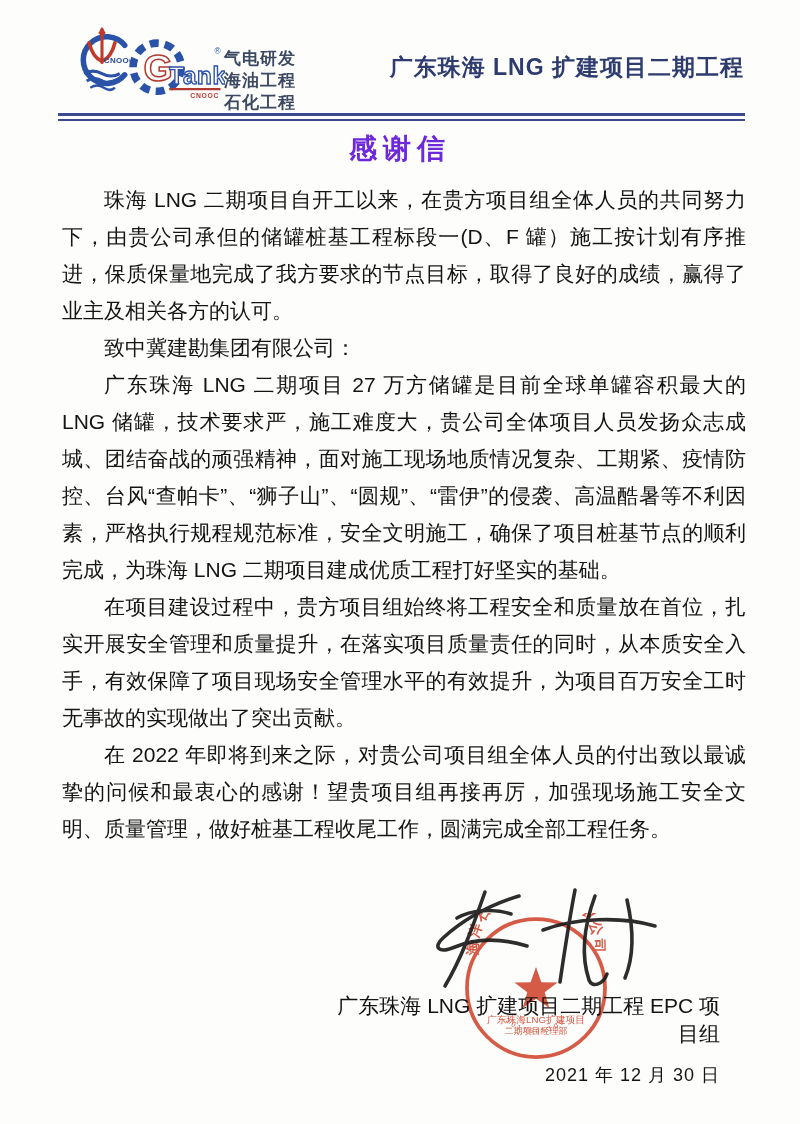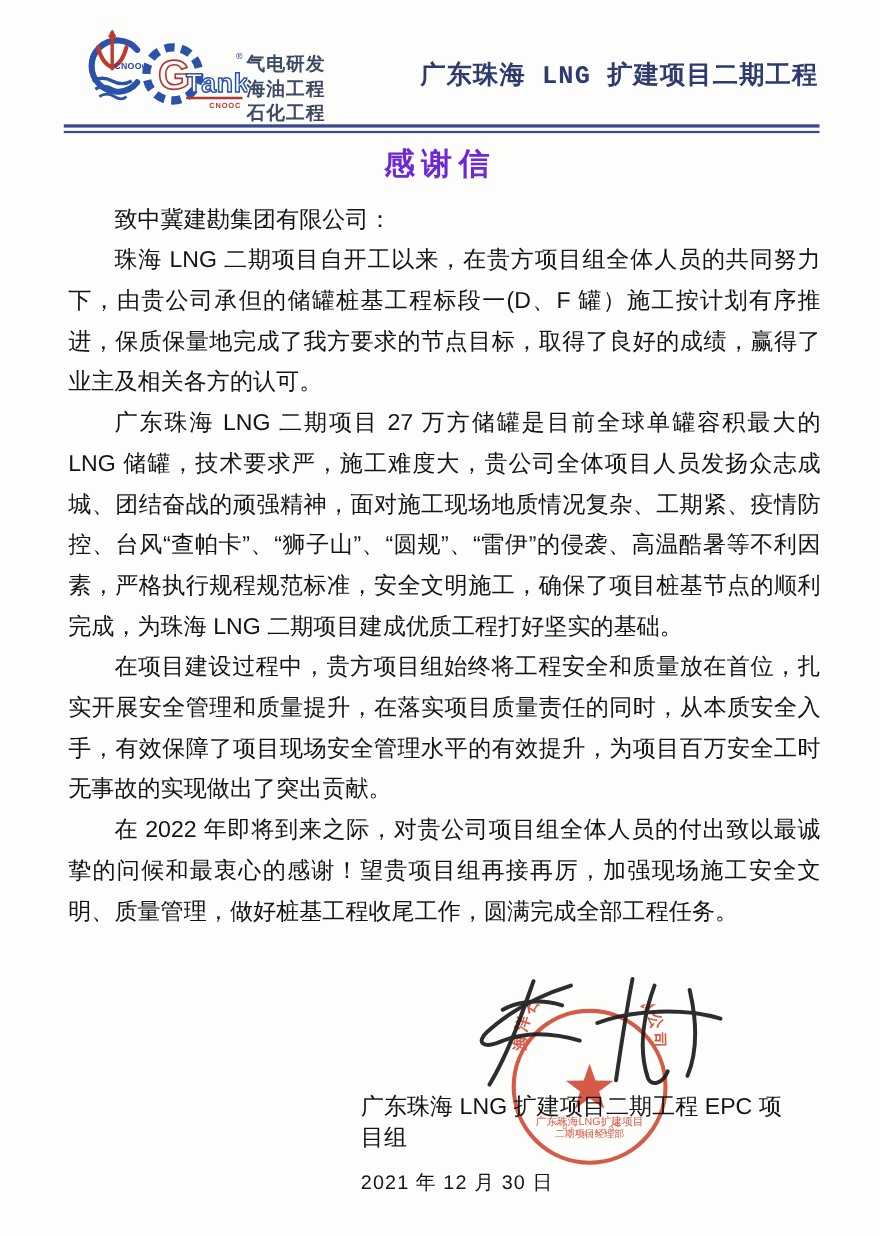--- a/index.html
+++ b/index.html
@@ -10,32 +10,32 @@
     font-family:"Liberation Sans", sans-serif;
     color:#161616;
   }
   
   .header { position:absolute; top:0; left:0; width:100%; height:112px; }
   .logo-cnooc { position:absolute; left:74px; top:22px; width:56px; height:86px; }
   .logo-gtank { position:absolute; left:127px; top:34px; width:98px; height:74px; }
   .services { position:absolute; left:224px; top:36px; font-size:17px; line-height:22px;
               font-weight:bold; color:#3d4963; letter-spacing:1px;margin-top:12px; }
   .header-title { position:absolute; right:56px; top:52px; font-size:23px; font-weight:bold;
-                  color:#2e3b6e; letter-spacing:1px;font-family:Liberation Mono, monospace; }
+                  color:#2e3b6e; letter-spacing:1px; }
   .rule { position:absolute; top:113px; left:58px; width:687px; height:8px;
           border-top:3px solid #3b4a90; border-bottom:2px solid #3b4a90; }
   
   .letter-title { position:absolute; top:130px; left:0; width:100%; text-align:center;
                   font-size:28px; font-weight:bold; letter-spacing:6px; color:#6d28d9; }
   .letter-body { position:absolute; top:181px; left:62px; width:684px;
                  font-size:21px; line-height:37px; text-align:justify; color:#141414; }
   .letter-body p { text-indent:2em; margin:0; }
   
   .stamp { position:absolute; left:461px; top:913px; width:150px; height:150px; opacity:.88; z-index:1; }
-  .signoff { position:absolute; left:328px; top:992px; width:392px; text-align:left;
+  .signoff { position:absolute; left:328px; top:992px; width:392px; text-align:right;
              font-size:21px; color:#141414; z-index:2; }
   .signoff .org { display:block; }
   .signoff .date { display:block; margin-top:15px; font-size:18px; letter-spacing:1px; }
   .signature { position:absolute; left:423px; top:884px; width:250px; height:118px; z-index:3; }
 </style>
 </head>
 <body>
 
 <div class="page">
 
@@ -72,22 +72,22 @@
     </div>
 
     <div class="header-title">广东珠海 LNG 扩建项目二期工程</div>
   </div>
 
   <div class="rule"></div>
 
   <div class="letter-title">感谢信</div>
 
   <div class="letter-body">
+    <p>珠海 LNG 二期项目自开工以来，在贵方项目组全体人员的共同努力下，由贵公司承但的储罐桩基工程标段一(D、F 罐）施工按计划有序推进，保质保量地完成了我方要求的节点目标，取得了良好的成绩，赢得了业主及相关各方的认可。</p>
     <p>致中冀建勘集团有限公司：</p>
-    <p>珠海 LNG 二期项目自开工以来，在贵方项目组全体人员的共同努力下，由贵公司承但的储罐桩基工程标段一(D、F 罐）施工按计划有序推进，保质保量地完成了我方要求的节点目标，取得了良好的成绩，赢得了业主及相关各方的认可。</p>
     <p>广东珠海 LNG 二期项目 27 万方储罐是目前全球单罐容积最大的 LNG 储罐，技术要求严，施工难度大，贵公司全体项目人员发扬众志成城、团结奋战的顽强精神，面对施工现场地质情况复杂、工期紧、疫情防控、台风“查帕卡”、“狮子山”、“圆规”、“雷伊”的侵袭、高温酷暑等不利因素，严格执行规程规范标准，安全文明施工，确保了项目桩基节点的顺利完成，为珠海 LNG 二期项目建成优质工程打好坚实的基础。</p>
     <p>在项目建设过程中，贵方项目组始终将工程安全和质量放在首位，扎实开展安全管理和质量提升，在落实项目质量责任的同时，从本质安全入手，有效保障了项目现场安全管理水平的有效提升，为项目百万安全工时无事故的实现做出了突出贡献。</p>
     <p>在 2022 年即将到来之际，对贵公司项目组全体人员的付出致以最诚挚的问候和最衷心的感谢！望贵项目组再接再厉，加强现场施工安全文明、质量管理，做好桩基工程收尾工作，圆满完成全部工程任务。</p>
   </div>
 
   <svg class="stamp" viewBox="0 0 200 200" aria-hidden="true">
     <defs>
       <path id="arcTop" d="M 26.7 73.3 A 78 78 0 1 1 173.3 73.3" fill="none"></path>
       <path id="arcBottom" d="M 48 130 A 60 60 0 0 0 152 130" fill="none"></path>
     </defs>

